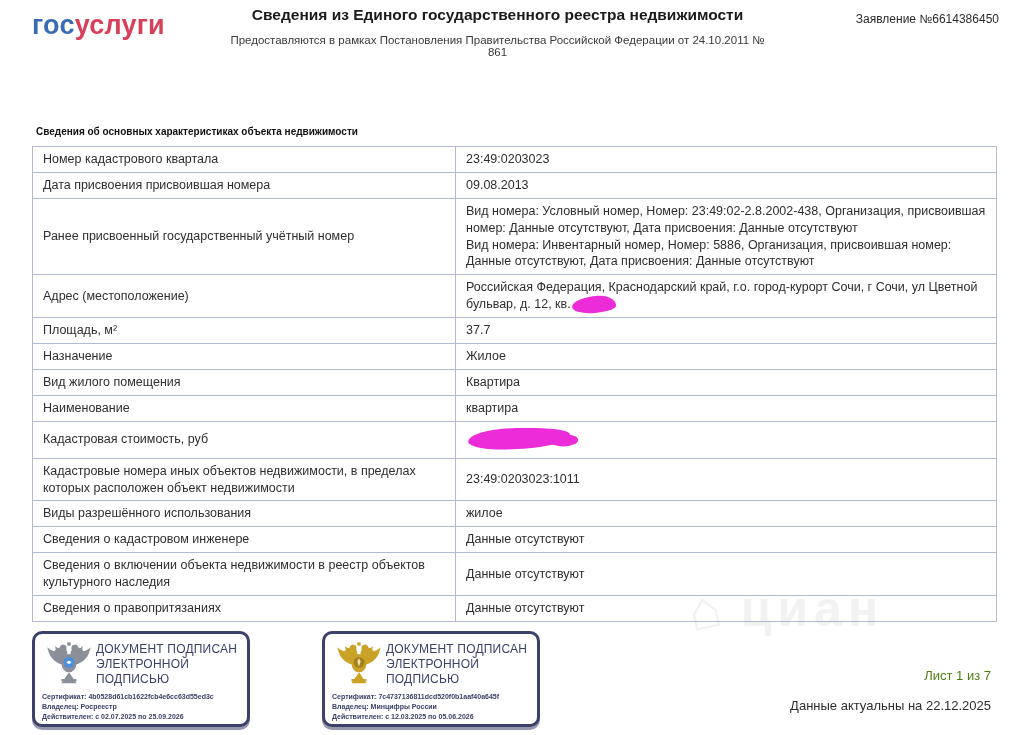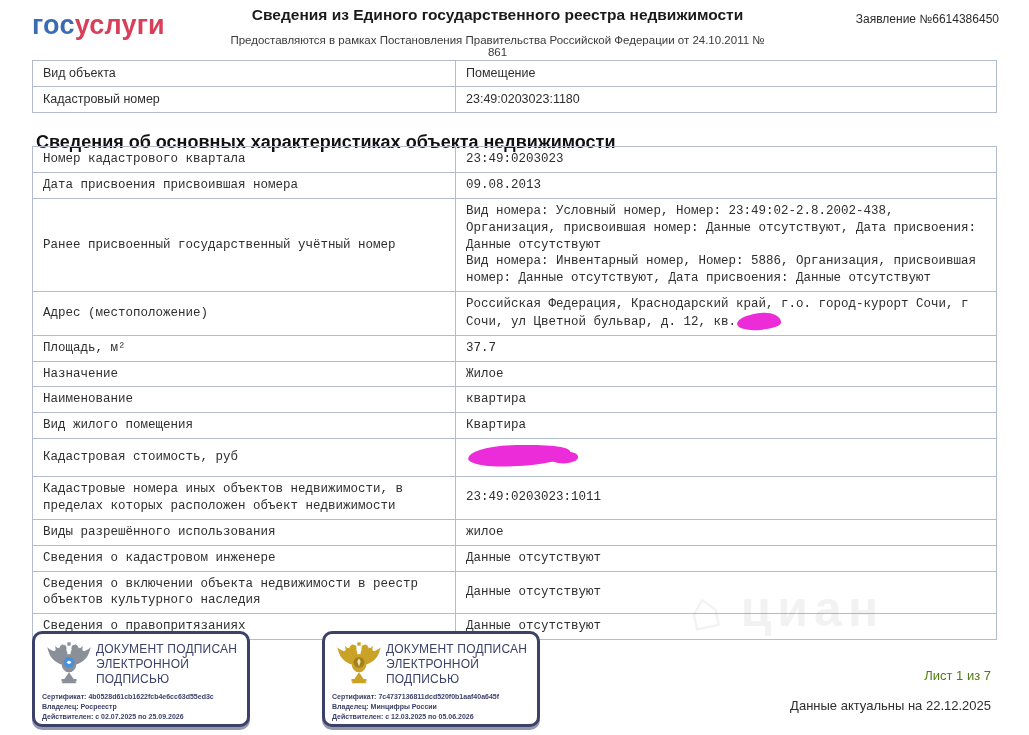--- a/index.html
+++ b/index.html
@@ -40,24 +40,24 @@
   }
   .tbl td {
     border: 1px solid #b3bccf;
     font-size: 12.5px; color: #2e2e2e;
     padding: 4px 10px; vertical-align: middle;
     line-height: 1.35;
   }
   .tbl td.lbl { width: 423px; }
   .tbl-object { top: 60px; }
   .tbl-object td { height: 25px; }
-  .tbl-main { top: 146px; font-family: Liberation Mono, monospace; }
+  .tbl-main { top: 146px; }
   .section-title {
-    position: absolute; left: 36px; top: 132px;
-    font-size: 18px; font-weight: bold; color: #111;
+    position: absolute; left: 36px; top: 126px;
+    font-size: 10px; font-weight: bold; color: #111;
   }
   .val-line { display: block; }
 
   
   .redact-inline {
     display: inline-block; vertical-align: middle;
     width: 44px; height: 17px; margin-left: 1px;
     background: #ec2cd8;
     border-radius: 60% 40% 55% 45% / 55% 65% 35% 45%;
     transform: rotate(-4deg);
@@ -129,32 +129,20 @@
     <div class="logo">
       <span class="p1">гос</span><span class="p2">услуги</span>
     </div>
     <div class="header-center">
       <div class="doc-title">Сведения из Единого государственного реестра недвижимости</div>
       <div class="doc-subtitle">Предоставляются в рамках Постановления Правительства Российской Федерации от 24.10.2011 № 861</div>
     </div>
     <div class="application-no">Заявление №6614386450</div>
   </div>
 
-  <table class="tbl tbl-object">
-    <tbody>
-        <tr>
-      <td class="lbl">Вид объекта</td>
-      <td>Помещение</td>
-    </tr>
-    <tr>
-      <td class="lbl">Кадастровый номер</td>
-      <td>23:49:0203023:1180</td>
-    </tr>
-  </tbody>
-    </table>
 
   <div class="section-title">Сведения об основных характеристиках объекта недвижимости</div>
 
   <table class="tbl tbl-main">
     <tbody>
         <tr>
       <td class="lbl">Номер кадастрового квартала</td>
       <td>23:49:0203023</td>
     </tr>
     <tr>
@@ -174,26 +162,26 @@
     </tr>
     <tr>
       <td class="lbl">Площадь, м²</td>
       <td>37.7</td>
     </tr>
     <tr>
       <td class="lbl">Назначение</td>
       <td>Жилое</td>
     </tr>
     <tr>
+      <td class="lbl">Вид жилого помещения</td>
+      <td>Квартира</td>
+    </tr>
+    <tr>
       <td class="lbl">Наименование</td>
       <td>квартира</td>
-    </tr>
-    <tr>
-      <td class="lbl">Вид жилого помещения</td>
-      <td>Квартира</td>
     </tr>
     <tr>
       <td class="lbl">Кадастровая стоимость, руб</td>
       <td><span class="redact-block"></span></td>
     </tr>
     <tr>
       <td class="lbl">Кадастровые номера иных объектов недвижимости, в пределах которых расположен объект недвижимости</td>
       <td>23:49:0203023:1011</td>
     </tr>
     <tr>

